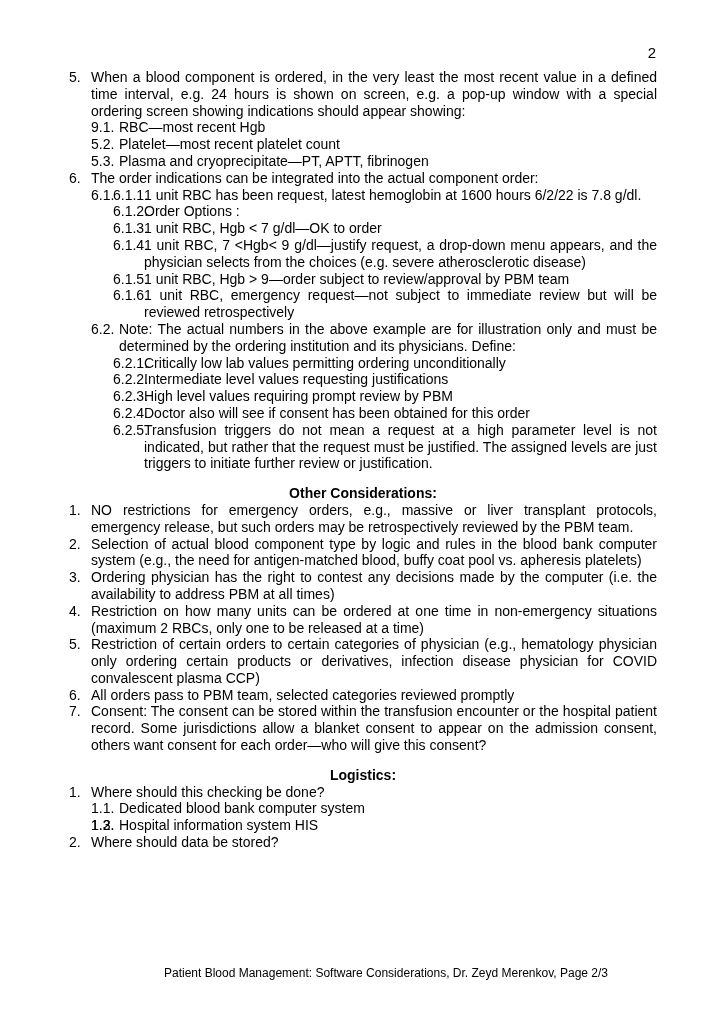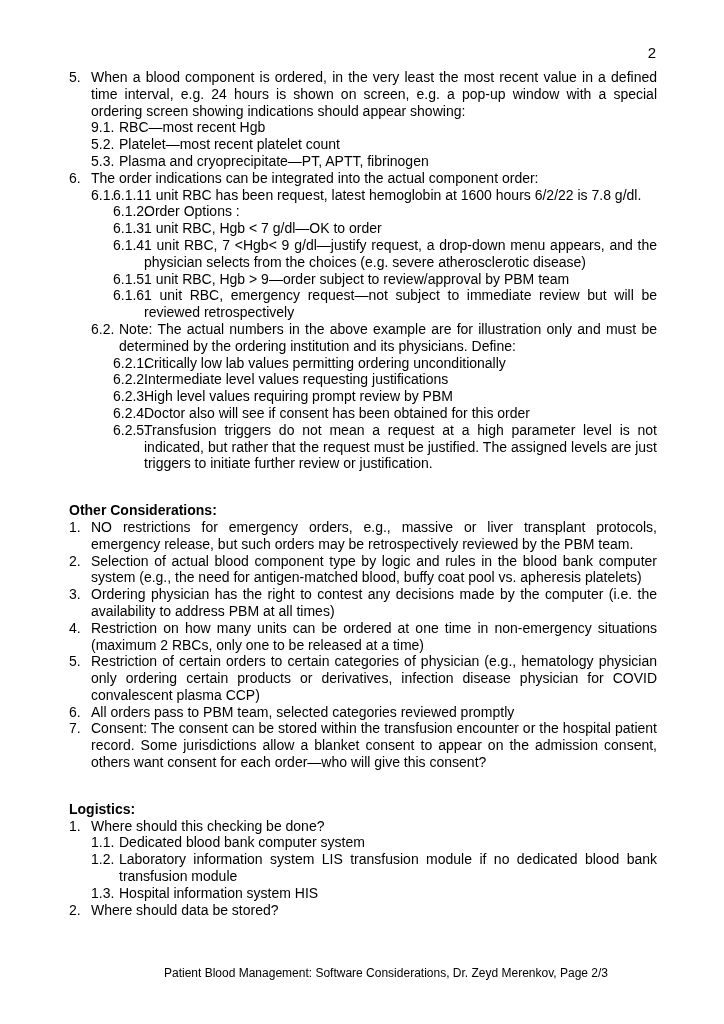--- a/index.html
+++ b/index.html
@@ -7,21 +7,21 @@
          font-family: "Liberation Sans", sans-serif; color: #000; font-size: 14px; }
   .page-num { position: absolute; top: 44px; right: 68px; font-size: 15px; }
   .content { position: absolute; top: 69px; left: 69px; width: 588px; line-height: 16.8px; }
   .item { position: relative; text-align: justify; }
   .l1 { padding-left: 22px; }
   .l1 > .num { position: absolute; left: 0; top: 0; }
   .l2 { padding-left: 50px; }
   .l2 > .num { position: absolute; left: 22px; top: 0; }
   .l3 { padding-left: 75px; }
   .l3 > .num { position: absolute; left: 44px; top: 0; }
-  .heading { font-weight: bold; margin-top: 30px; }
+  .heading { font-weight: bold; margin-top: 13px; text-align: center; }
   .footer { position: absolute; top: 966px; left: 16px; width: 724px; text-align: center; font-size: 12px; }
   .footer span { position: relative; left: 8px; }
 </style>
 </head>
 <body>
 
 <div class="page-num">2</div>
 
 <div class="content">
   <div>
@@ -51,21 +51,21 @@
       <div class="item l1"><span class="num">3.</span><span>Ordering physician has the right to contest any decisions made by the computer (i.e. the availability to address PBM at all times)</span></div>
       <div class="item l1"><span class="num">4.</span><span>Restriction on how many units can be ordered at one time in non-emergency situations (maximum 2 RBCs, only one to be released at a time)</span></div>
       <div class="item l1"><span class="num">5.</span><span>Restriction of certain orders to certain categories of physician (e.g., hematology physician only ordering certain products or derivatives, infection disease physician for COVID convalescent plasma CCP)</span></div>
       <div class="item l1"><span class="num">6.</span><span>All orders pass to PBM team, selected categories reviewed promptly</span></div>
       <div class="item l1"><span class="num">7.</span><span>Consent:  The consent can  be stored within the transfusion encounter or the hospital patient record.  Some jurisdictions allow a blanket consent to appear on the admission consent, others want consent for each order—who will give this consent?</span></div>
     </div>
   <div class="heading">Logistics:</div>
   <div>
       <div class="item l1"><span class="num">1.</span><span>Where should this checking be done?</span></div>
       <div class="item l2"><span class="num">1.1.</span><span>Dedicated blood bank computer system</span></div>
-      <div class="item l2"><span class="num">1.2.</span><span>Laboratory information system LIS transfusion module if no dedicated blood bank transfusion module</span></div>
+      <div class="item l2"><span class="num">1.2.</span></div>
       <div class="item l2"><span class="num">1.3.</span><span>Hospital information system HIS</span></div>
       <div class="item l1"><span class="num">2.</span><span>Where should data be stored?</span></div>
     </div>
 </div>
 
 <div class="footer">
   <span>Patient Blood Management:  Software Considerations, Dr. Zeyd Merenkov, Page 2/3</span>
 </div>
 
 </body></html>

